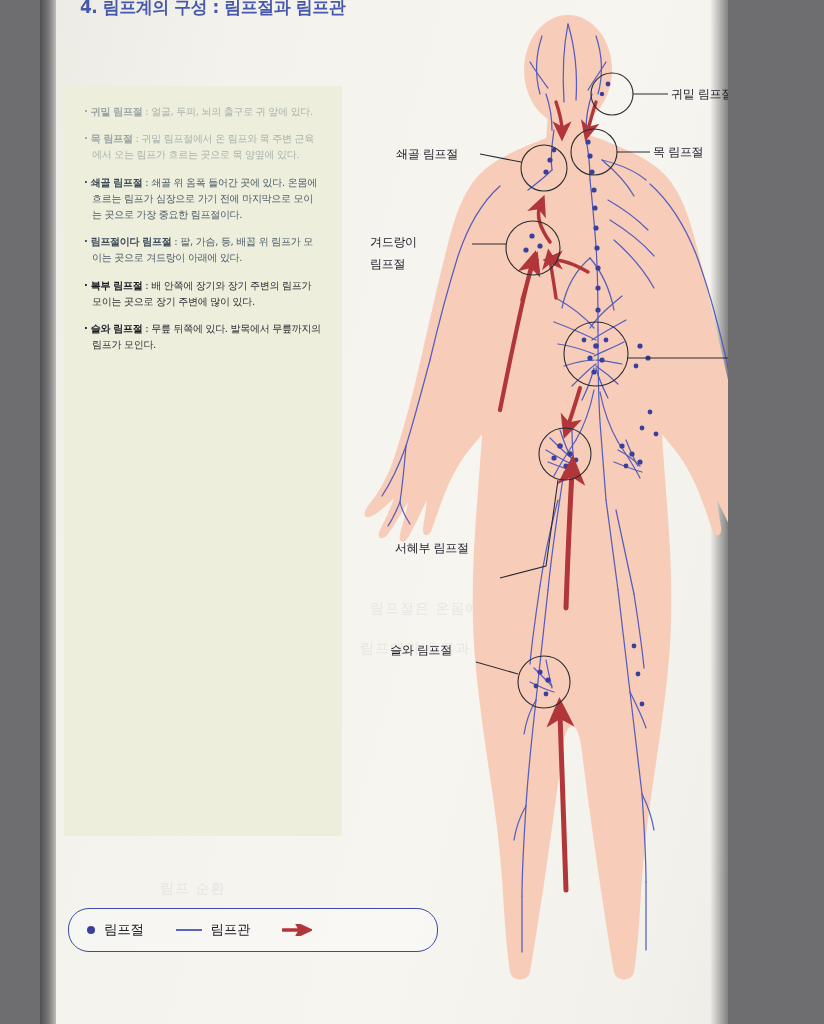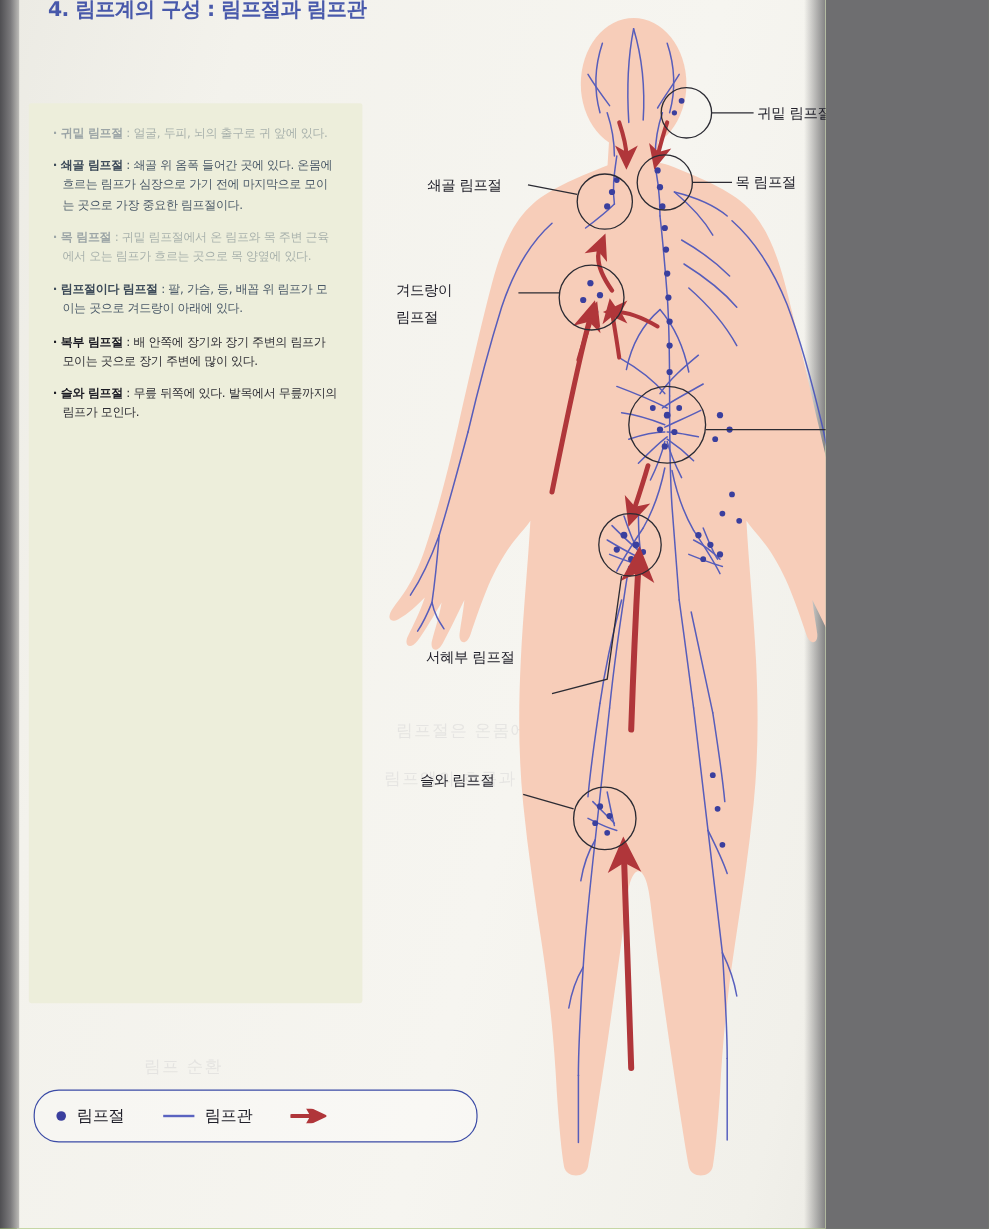--- a/index.html
+++ b/index.html
@@ -9,21 +9,22 @@
     background: #6e6e70;
   }
   body {
     font-family: "DejaVu Sans", "Liberation Sans", sans-serif;
   }
   #page {
     position: relative;
     width: 688px;
     height: 1024px;
     overflow: hidden;
-    background: #bef264;
+    background: #e5e5e5;
+    margin-left: 40px;
   }
   
   #paper {
     position: absolute;
     left: 14px;
     top: 0;
     width: 796px;
     height: 1024px;
     background:
       linear-gradient(105deg, #ecebe4 0%, #f3f2ec 18%, #f6f5f0 55%, #f1f0ea 82%, #e6e5df 100%);
@@ -174,26 +175,26 @@
   <div class="ghost" style="left:320px; top:640px;">림프액의 흐름과 방향</div>
   <div class="ghost" style="left:120px; top:880px;">림프 순환</div>
 
   <div id="text-panel">
     <div class="inner">
 
       <p class="para faded">
         <span class="term">· 귀밑 림프절</span><span> : 얼굴, 두피, 뇌의 출구로 귀 앞에 있다.</span>
       </p>
 
+      <p class="para faded">
+        <span class="term">· 목 림프절</span><span> : 귀밑 림프절에서 온 림프와 목 주변 근육에서 오는 림프가 흐르는 곳으로 목 양옆에 있다.</span>
+      </p>
+
       <p class="para semifade">
         <span class="term">· 쇄골 림프절</span><span> : 쇄골 위 옴폭 들어간 곳에 있다. 온몸에 흐르는 림프가 심장으로 가기 전에 마지막으로 모이는 곳으로 가장 중요한 림프절이다.</span>
-      </p>
-
-      <p class="para faded">
-        <span class="term">· 목 림프절</span><span> : 귀밑 림프절에서 온 림프와 목 주변 근육에서 오는 림프가 흐르는 곳으로 목 양옆에 있다.</span>
       </p>
 
       <p class="para semifade">
         <span class="term">· 림프절이다 림프절</span><span> : 팔, 가슴, 등, 배꼽 위 림프가 모이는 곳으로 겨드랑이 아래에 있다.</span>
       </p>
 
       <p class="para">
         <span class="term">· 복부 림프절</span><span> : 배 안쪽에 장기와 장기 주변의 림프가 모이는 곳으로 장기 주변에 많이 있다.</span>
       </p>
 

